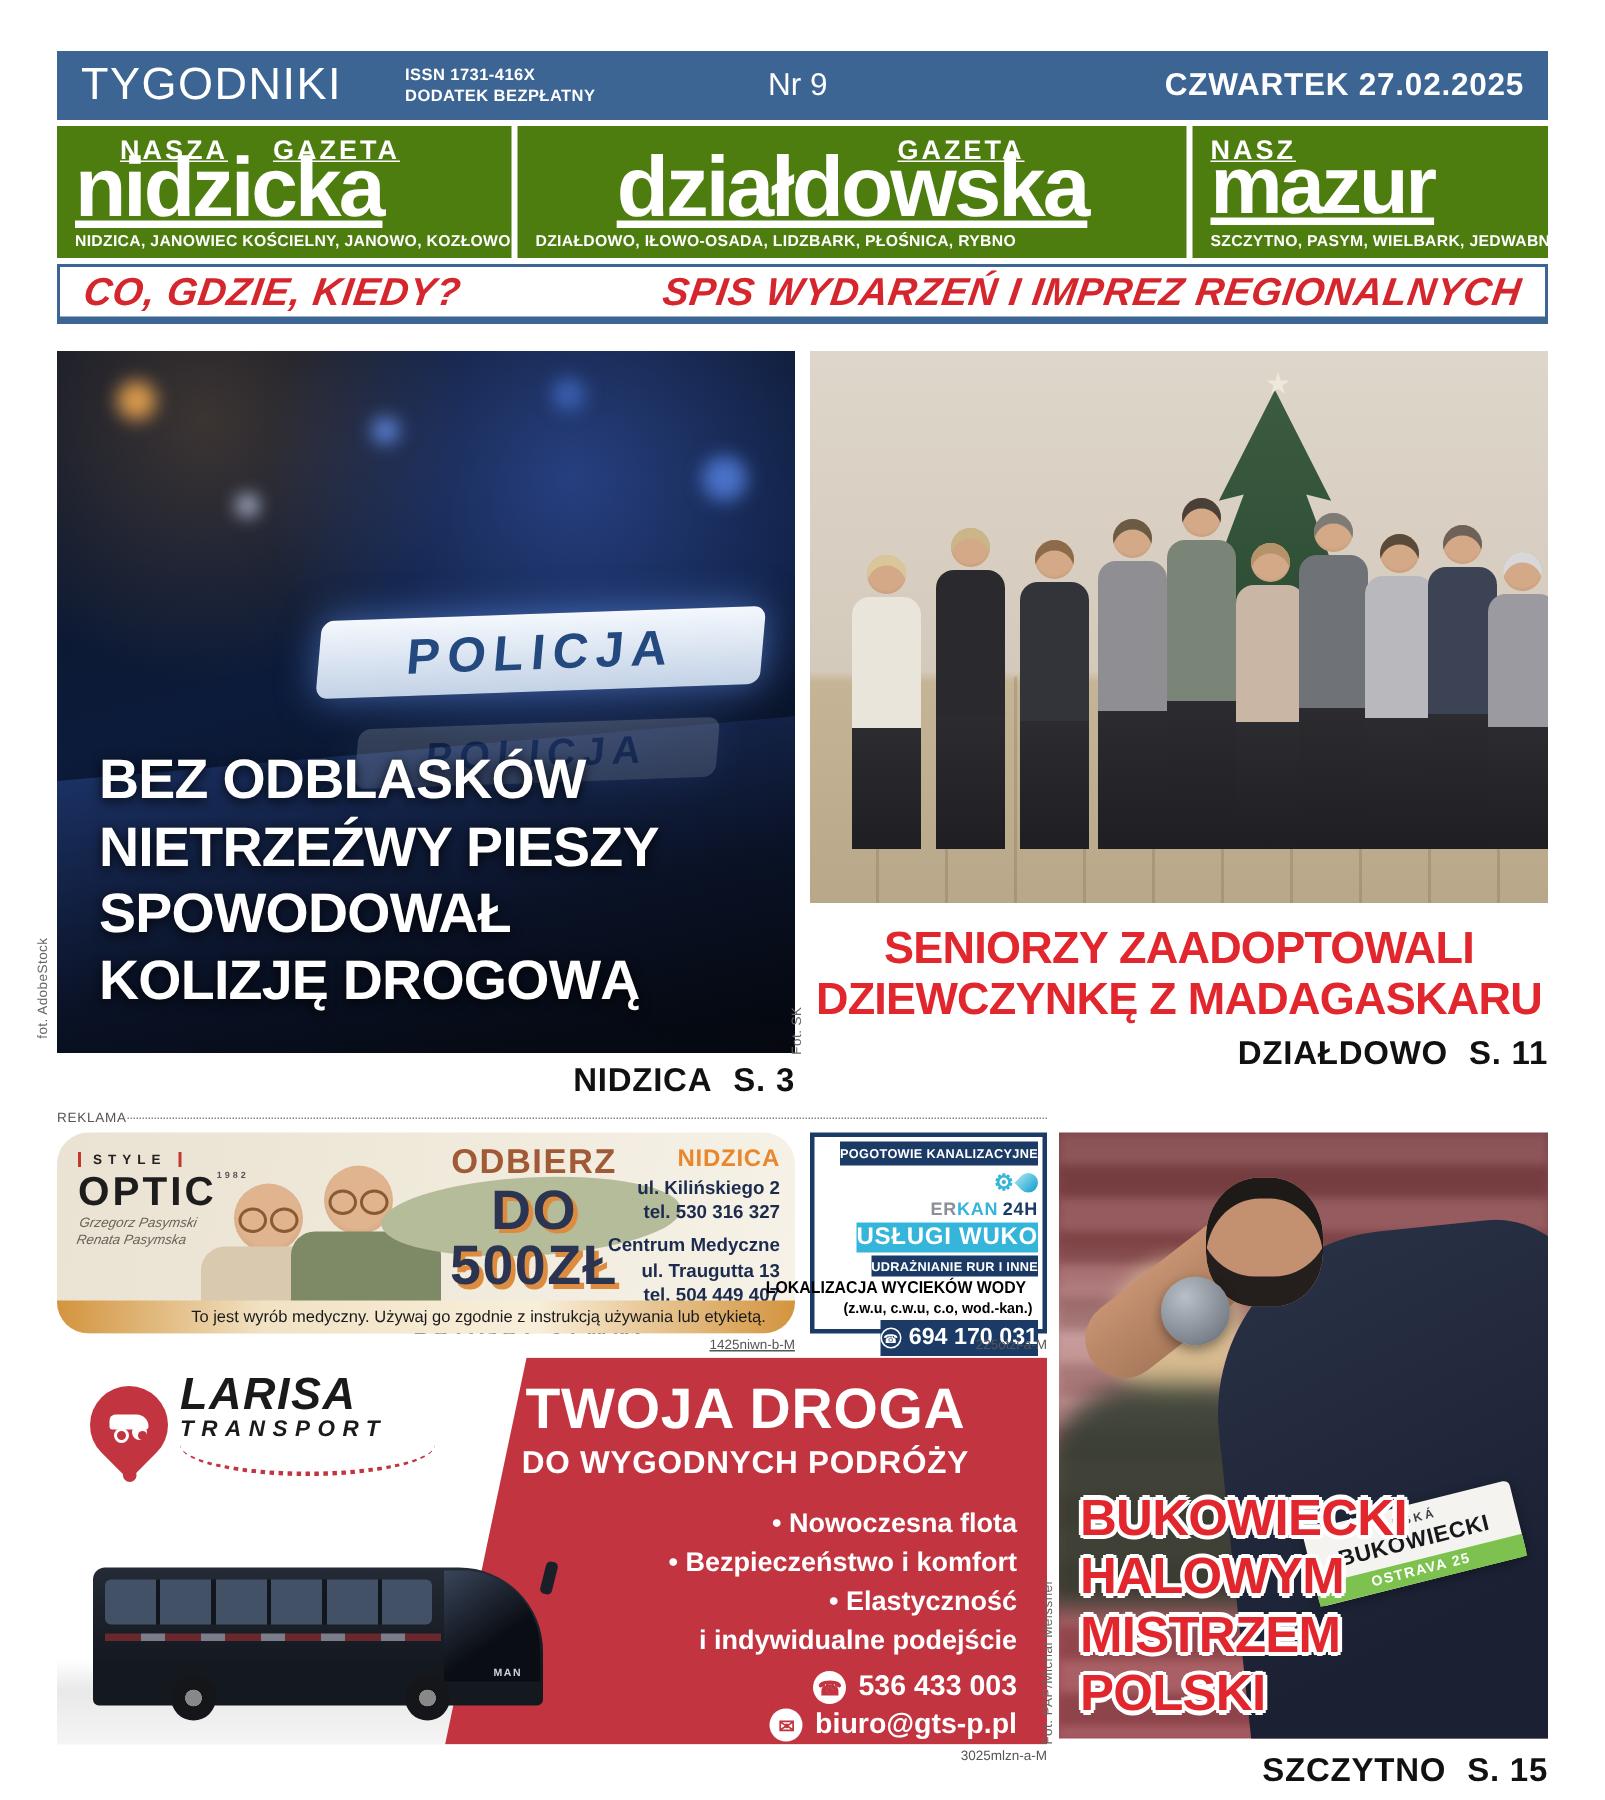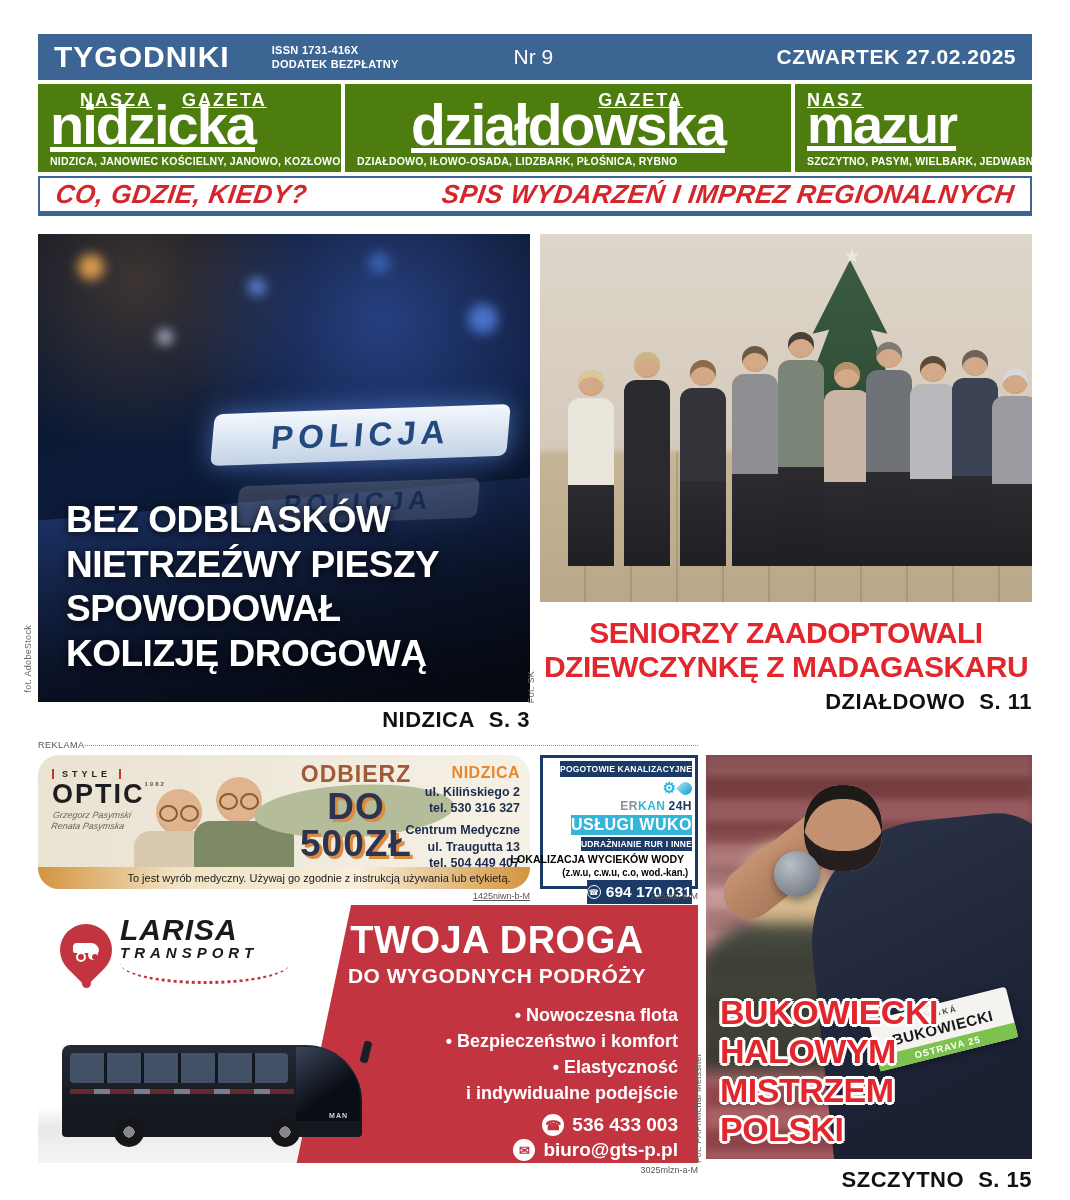--- a/index.html
+++ b/index.html
@@ -2,21 +2,21 @@
 <html><head>
 <meta charset="utf-8">
 <style>
   * { margin:0; padding:0; box-sizing:border-box; }
   html,body { background:#ffffff; }
   body { width:1070px; height:1200px; overflow:hidden; font-family:"Liberation Sans", sans-serif; color:#111; }
   .page { width:1070px; height:1200px; padding:34px 38px 0 38px; position:relative; }
 
   
   .topbar { height:46px; background:#3d6594; color:#fff; display:flex; align-items:center; padding:0 16px; }
-  .topbar .brand { font-size:30px; font-weight:700; letter-spacing:1px; }
+  .topbar .brand { font-size:30px; font-weight:400; letter-spacing:1px; }
   .issn-block { margin-left:42px; font-size:11px; font-weight:700; line-height:1.3; letter-spacing:.3px; }
   .topbar .issue { margin-left:115px; font-size:21px; font-weight:400; }
   .topbar .date { margin-left:auto; font-size:21px; font-weight:700; letter-spacing:.5px; }
 
   
   .mastheads { display:flex; gap:4px; margin-top:4px; height:88px; }
   .mast { background:#4d7c0f; color:#fff; position:relative; overflow:hidden; padding:6px 12px 0 12px;text-decoration:underline; }
   .mast .towns { position:absolute; left:12px; bottom:5px; font-size:10.5px; font-weight:700; letter-spacing:.2px; white-space:nowrap; }
   .mast .pre { font-size:18px; font-weight:800; letter-spacing:2px; display:flex; gap:30px; }
   .mast .title { font-weight:800; letter-spacing:-2px; line-height:.8; position:relative; top:-8px; }

